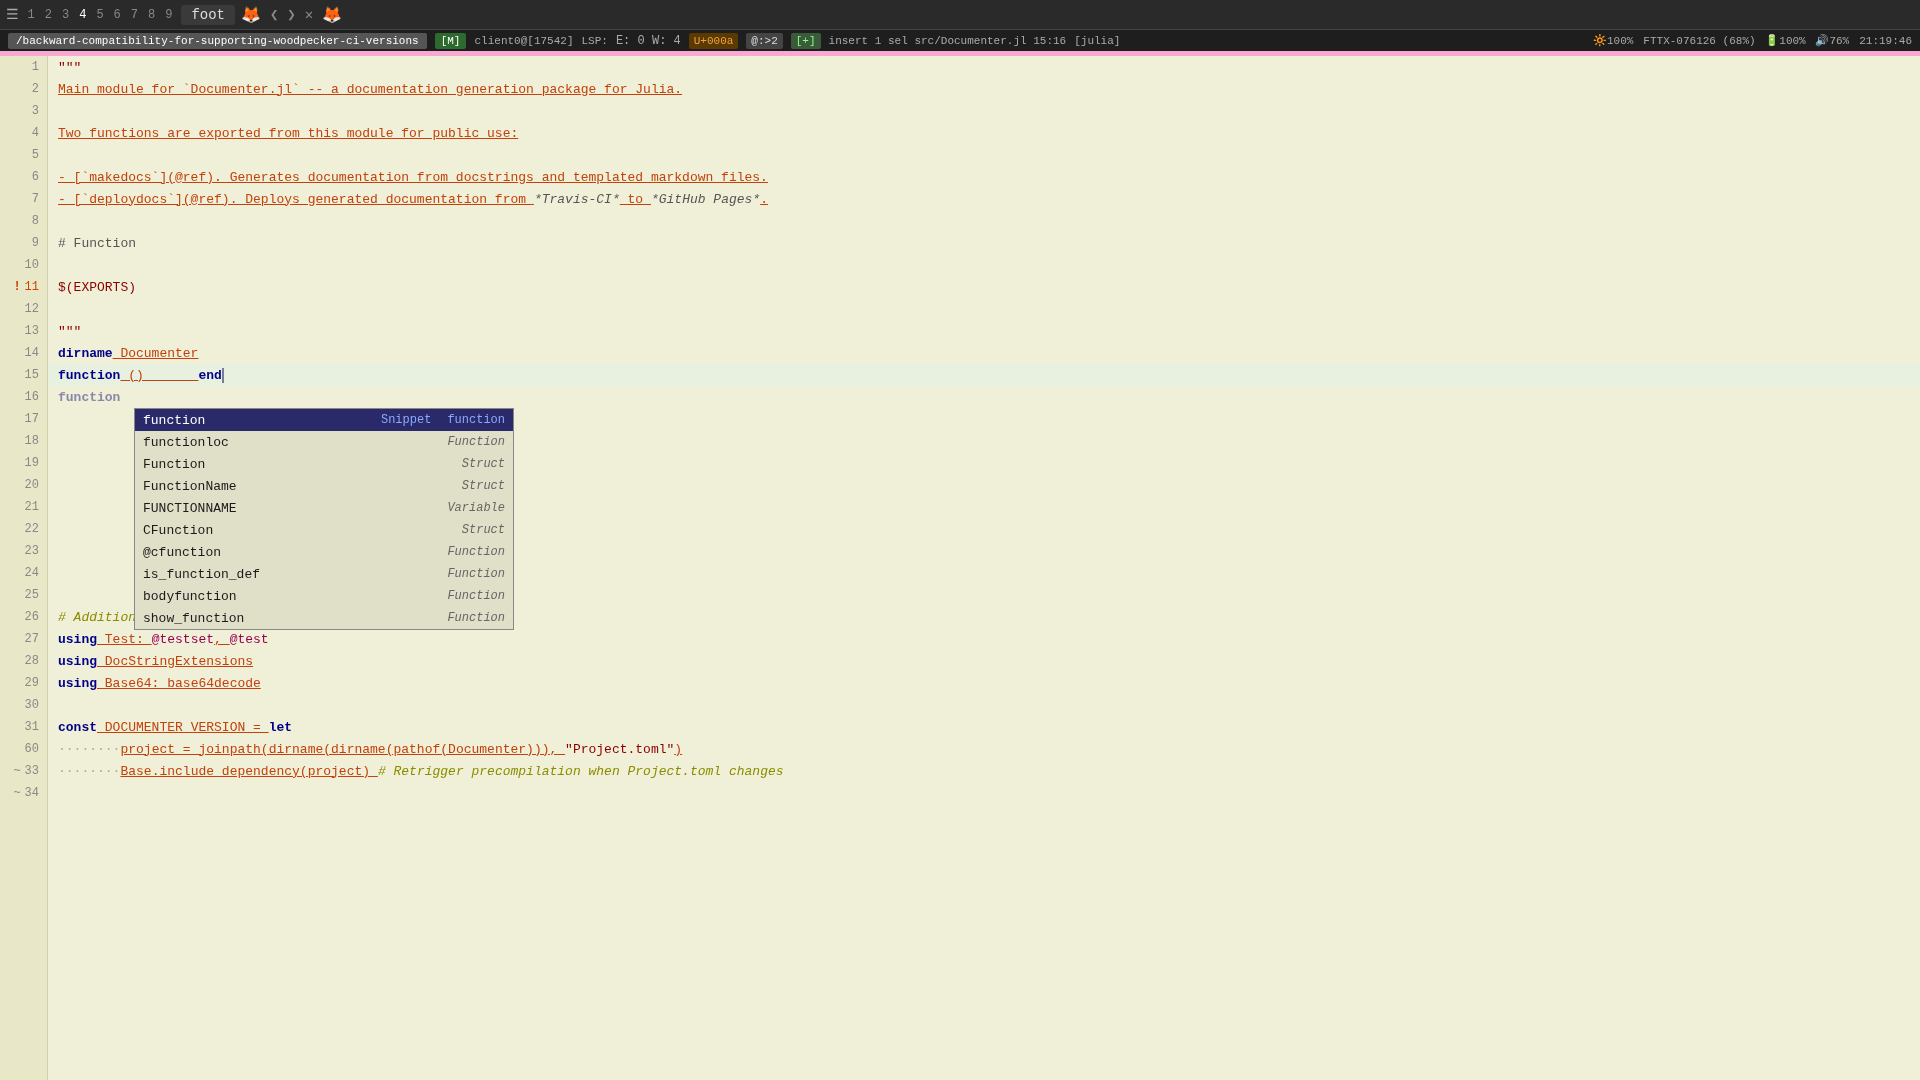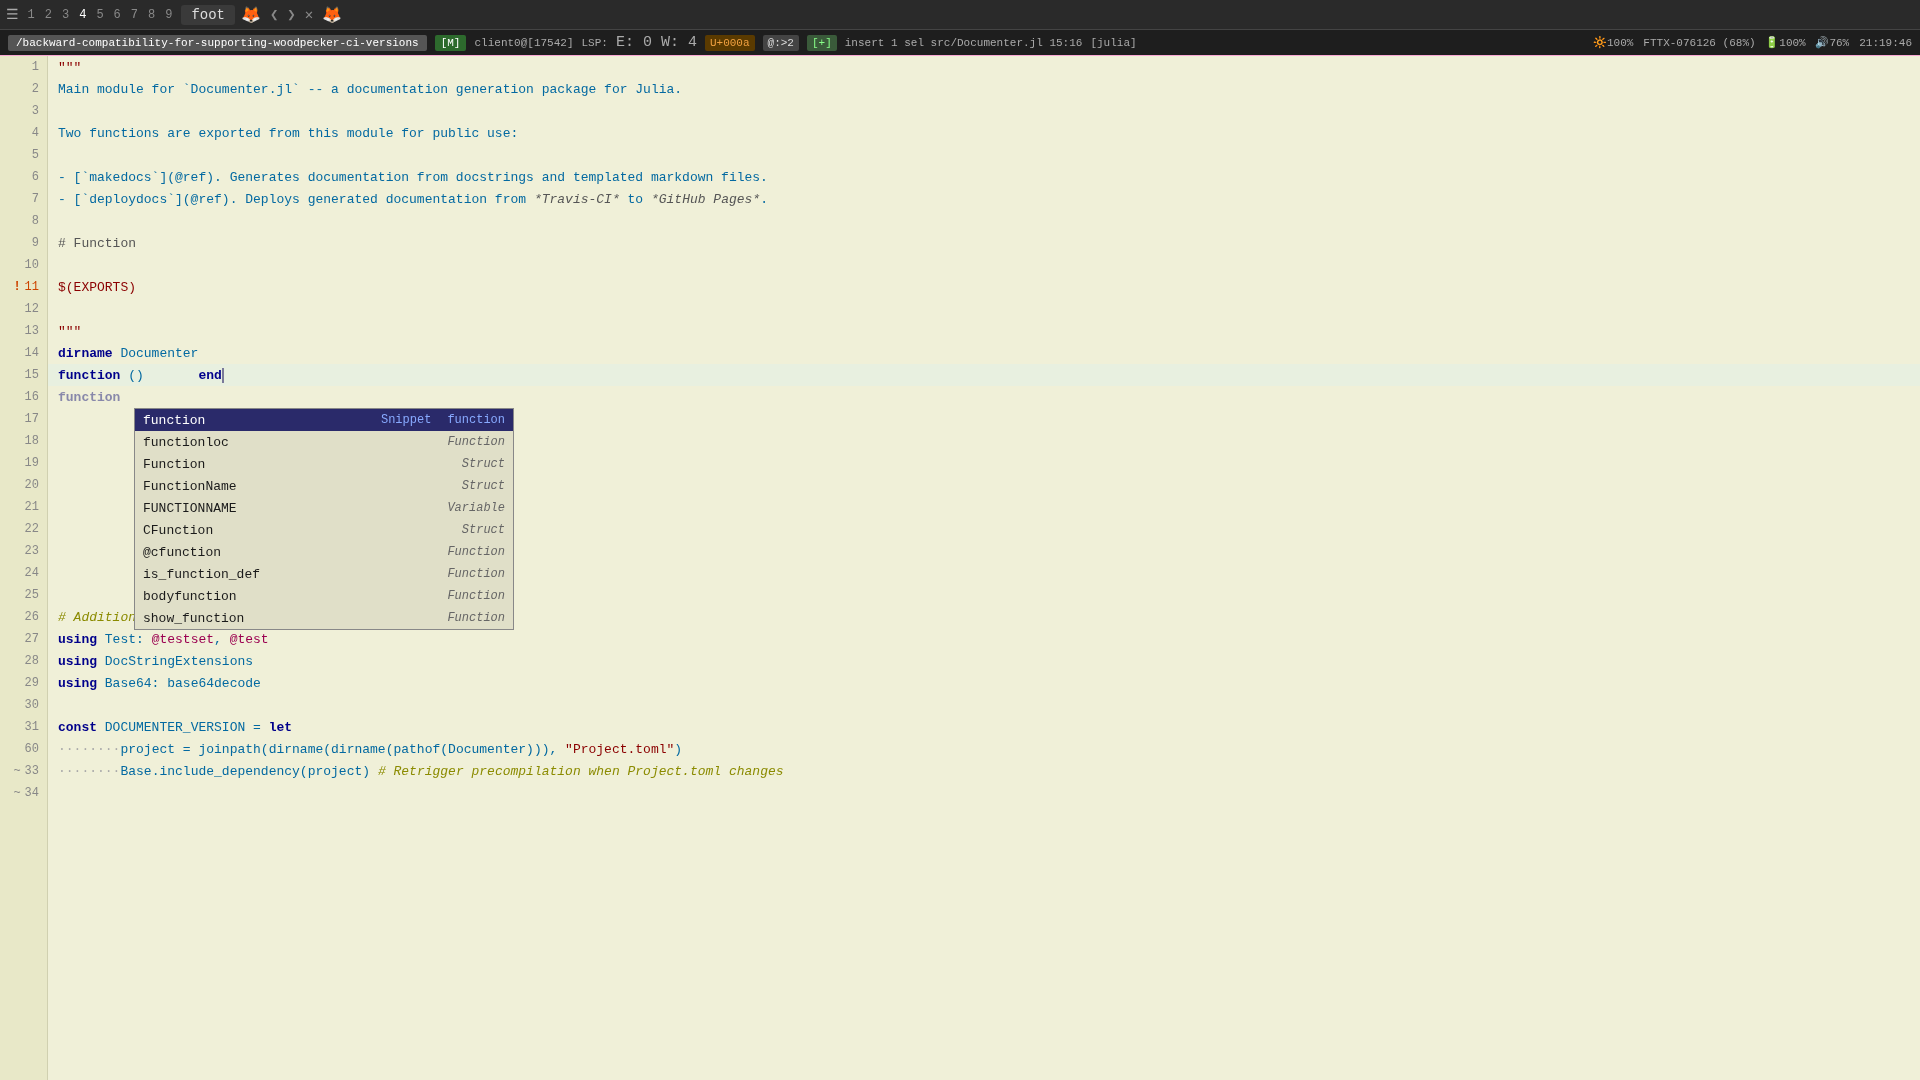--- a/index.html
+++ b/index.html
@@ -63,21 +63,21 @@
 
     
     #statusbar {
       display: flex;
       align-items: center;
       background: #1e1e1e;
       height: 26px;
       padding: 0 8px;
       gap: 8px;
       font-size: 12px;
-      border-bottom: 1px solid #f9a8d4;
+      border-bottom: 5px solid #f9a8d4;
       flex-wrap: nowrap;
       overflow: hidden;
     }
     .status-branch {
       background: #555;
       color: #fff;
       padding: 2px 8px;
       border-radius: 2px;
       font-size: 11px;
       white-space: nowrap;
@@ -95,21 +95,21 @@
     .status-client {
       color: #aaa;
       font-size: 11px;
     }
     .status-lsp {
       color: #aaa;
       font-size: 11px;
     }
     .status-errors {
       color: #aaa;
-      font-size: 15px;
+      font-size: 12px;
     }
     .status-undo {
       background: #5a3a00;
       color: #f0a040;
       padding: 2px 5px;
       border-radius: 2px;
       font-size: 11px;
     }
     .status-macro {
       background: #444;
@@ -192,21 +192,21 @@
 
     
     .kw-string { color: #8b0000; }
     .kw-comment { color: #8b8b00; font-style: italic; }
     .kw-module { color: #00008b; font-weight: bold; }
     .kw-function { color: #00008b; font-weight: bold; }
     .kw-end { color: #00008b; font-weight: bold; }
     .kw-using { color: #00008b; font-weight: bold; }
     .kw-const { color: #00008b; font-weight: bold; }
     .kw-let { color: #00008b; font-weight: bold; }
-    .text-normal { color: #0369a1; }
+    .text-normal { color: #c2410c; text-decoration: underline; }
     .text-italic { font-style: italic; color: #555; }
     .text-hash { color: #555; }
     .text-exports { color: #8b0000; }
     .text-at { color: #9b0050; }
 
     
     #autocomplete {
       position: absolute;
       top: calc(22px * 16); 
       left: 86px;

